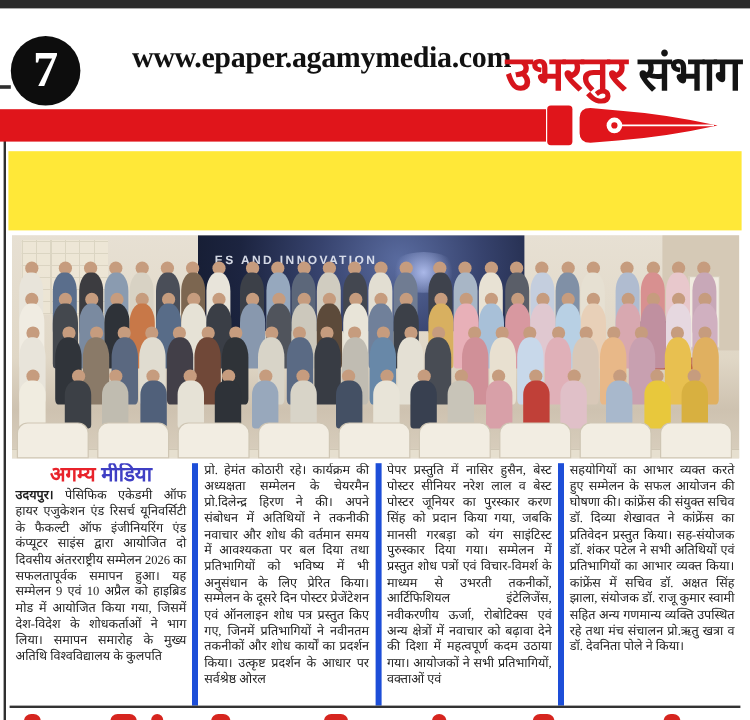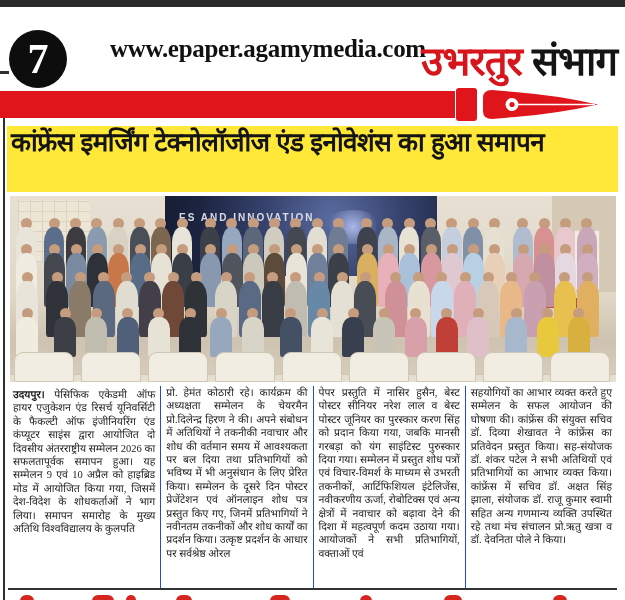--- a/index.html
+++ b/index.html
@@ -65,21 +65,21 @@
     border-radius:9px 9px 0 0;box-sizing:border-box;
   }
   .chair-ledge{position:absolute;left:0;bottom:0;width:100%;height:7px;background:#e6dfcf;border-top:1px solid #cfc6b4;}
   
   .article{
     position:absolute;left:8px;top:386px;width:609px;height:202px;display:flex;
     font-family:"Liberation Serif","DejaVu Serif",serif;font-size:10.5px;line-height:13.4px;
     color:#1d1d1d;text-align:justify;
   }
   .col{width:25%;padding:0 5px;box-sizing:border-box;overflow:hidden;}
-  .col + .col{border-left:1px solid #1d4ed8;}
+  .col + .col{border-left:5px solid #1d4ed8;}
   .logo-block{text-align:center;margin-bottom:2px;}
   .logo-line{font-size:17px;font-weight:bold;line-height:19px;font-family:"Liberation Sans",sans-serif;}
   .logo-line .red{color:#e8232b;}
   .logo-line .blue{color:#3f3fc4;}
   .logo-site{font-size:11px;font-weight:bold;color:#1a1a1a;line-height:13px;border-bottom:2px solid #3a3a3a;padding-bottom:2px;}
   .dateline{font-weight:bold;}
   
   .bottom-rule{position:absolute;left:8px;top:588px;width:609px;height:2px;background:#333;}
   .frag-strip{position:absolute;left:8px;top:593px;width:609px;height:7px;overflow:hidden;}
   .frag{position:absolute;top:2px;height:12px;background:#d6251f;border-radius:6px 6px 0 0;}
@@ -106,21 +106,20 @@
     <rect x="0" y="4" width="455" height="27" fill="#e0151b"></rect>
     <rect x="456" y="1" width="21" height="33" rx="3" fill="#e0151b"></rect>
     <path d="M492,3 Q483,3 483,11 L483,24 Q483,32 492,32 L515,30 Q555,27 598,17.5 Q555,8 515,5 Z" fill="#e0151b"></path>
     <circle cx="512" cy="17.5" r="6.5" fill="#ffffff"></circle>
     <circle cx="512" cy="17.5" r="2.6" fill="#e0151b"></circle>
     <line x1="518" y1="17.5" x2="595" y2="17.5" stroke="#ffffff" stroke-width="1.4"></line>
   </svg>
 </div>
 
 <div class="headline">
-  <div class="blk">कांफ्रेंस इमर्जिंग टेक्नोलॉजीज एंड इनोवेशंस का हुआ समापन</div>
 </div>
 
 <div class="photo">
   <div class="photo-window"></div>
   <div class="photo-banner">
     <div class="glow"></div>
     <div class="banner-text">ES AND INNOVATION</div>
   </div>
   <div class="photo-wallcol"></div>
   <div class="photo-ac"></div>
@@ -510,20 +509,21 @@
     <div class="chair" style="left: 272px; top: 156px; width: 60px; z-index: 20;"></div>
     <div class="chair" style="left: 339px; top: 156px; width: 60px; z-index: 20;"></div>
     <div class="chair" style="left: 406px; top: 156px; width: 60px; z-index: 20;"></div>
     <div class="chair" style="left: 473px; top: 156px; width: 60px; z-index: 20;"></div>
     <div class="chair" style="left: 540px; top: 156px; width: 60px; z-index: 20;"></div>
   </div>
 
 <div class="article">
   <div class="col">
     <div class="logo-block">
+      <div class="logo-line"><span class="red">अगम्य</span><span class="blue"> मीडिया</span></div>
     </div>
     <span class="dateline">उदयपुर।</span><span> पेसिफिक एकेडमी ऑफ हायर एजुकेशन एंड रिसर्च यूनिवर्सिटी के फैकल्टी ऑफ इंजीनियरिंग एंड कंप्यूटर साइंस द्वारा आयोजित दो दिवसीय अंतरराष्ट्रीय सम्मेलन 2026 का सफलतापूर्वक समापन हुआ। यह सम्मेलन 9 एवं 10 अप्रैल को हाइब्रिड मोड में आयोजित किया गया, जिसमें देश-विदेश के शोधकर्ताओं ने भाग लिया। समापन समारोह के मुख्य अतिथि विश्वविद्यालय के कुलपति</span>
   </div>
   <div class="col"><span>प्रो. हेमंत कोठारी रहे। कार्यक्रम की अध्यक्षता सम्मेलन के चेयरमैन प्रो.दिलेन्द्र हिरण ने की। अपने संबोधन में अतिथियों ने तकनीकी नवाचार और शोध की वर्तमान समय में आवश्यकता पर बल दिया तथा प्रतिभागियों को भविष्य में भी अनुसंधान के लिए प्रेरित किया। सम्मेलन के दूसरे दिन पोस्टर प्रेजेंटेशन एवं ऑनलाइन शोध पत्र प्रस्तुत किए गए, जिनमें प्रतिभागियों ने नवीनतम तकनीकों और शोध कार्यों का प्रदर्शन किया। उत्कृष्ट प्रदर्शन के आधार पर सर्वश्रेष्ठ ओरल</span></div>
   <div class="col"><span>पेपर प्रस्तुति में नासिर हुसैन, बेस्ट पोस्टर सीनियर नरेश लाल व बेस्ट पोस्टर जूनियर का पुरस्कार करण सिंह को प्रदान किया गया, जबकि मानसी गरबड़ा को यंग साइंटिस्ट पुरुस्कार दिया गया। सम्मेलन में प्रस्तुत शोध पत्रों एवं विचार-विमर्श के माध्यम से उभरती तकनीकों, आर्टिफिशियल इंटेलिजेंस, नवीकरणीय ऊर्जा, रोबोटिक्स एवं अन्य क्षेत्रों में नवाचार को बढ़ावा देने की दिशा में महत्वपूर्ण कदम उठाया गया। आयोजकों ने सभी प्रतिभागियों, वक्ताओं एवं</span></div>
   <div class="col"><span>सहयोगियों का आभार व्यक्त करते हुए सम्मेलन के सफल आयोजन की घोषणा की। कांफ्रेंस की संयुक्त सचिव डॉ. दिव्या शेखावत ने कांफ्रेंस का प्रतिवेदन प्रस्तुत किया। सह-संयोजक डॉ. शंकर पटेल ने सभी अतिथियों एवं प्रतिभागियों का आभार व्यक्त किया। कांफ्रेंस में सचिव डॉ. अक्षत सिंह झाला, संयोजक डॉ. राजू कुमार स्वामी सहित अन्य गणमान्य व्यक्ति उपस्थित रहे तथा मंच संचालन प्रो.ऋतु खत्रा व डॉ. देवनिता पोले ने किया।</span></div>
 </div>
 
 <div class="bottom-rule"></div>
 <div class="frag-strip">

